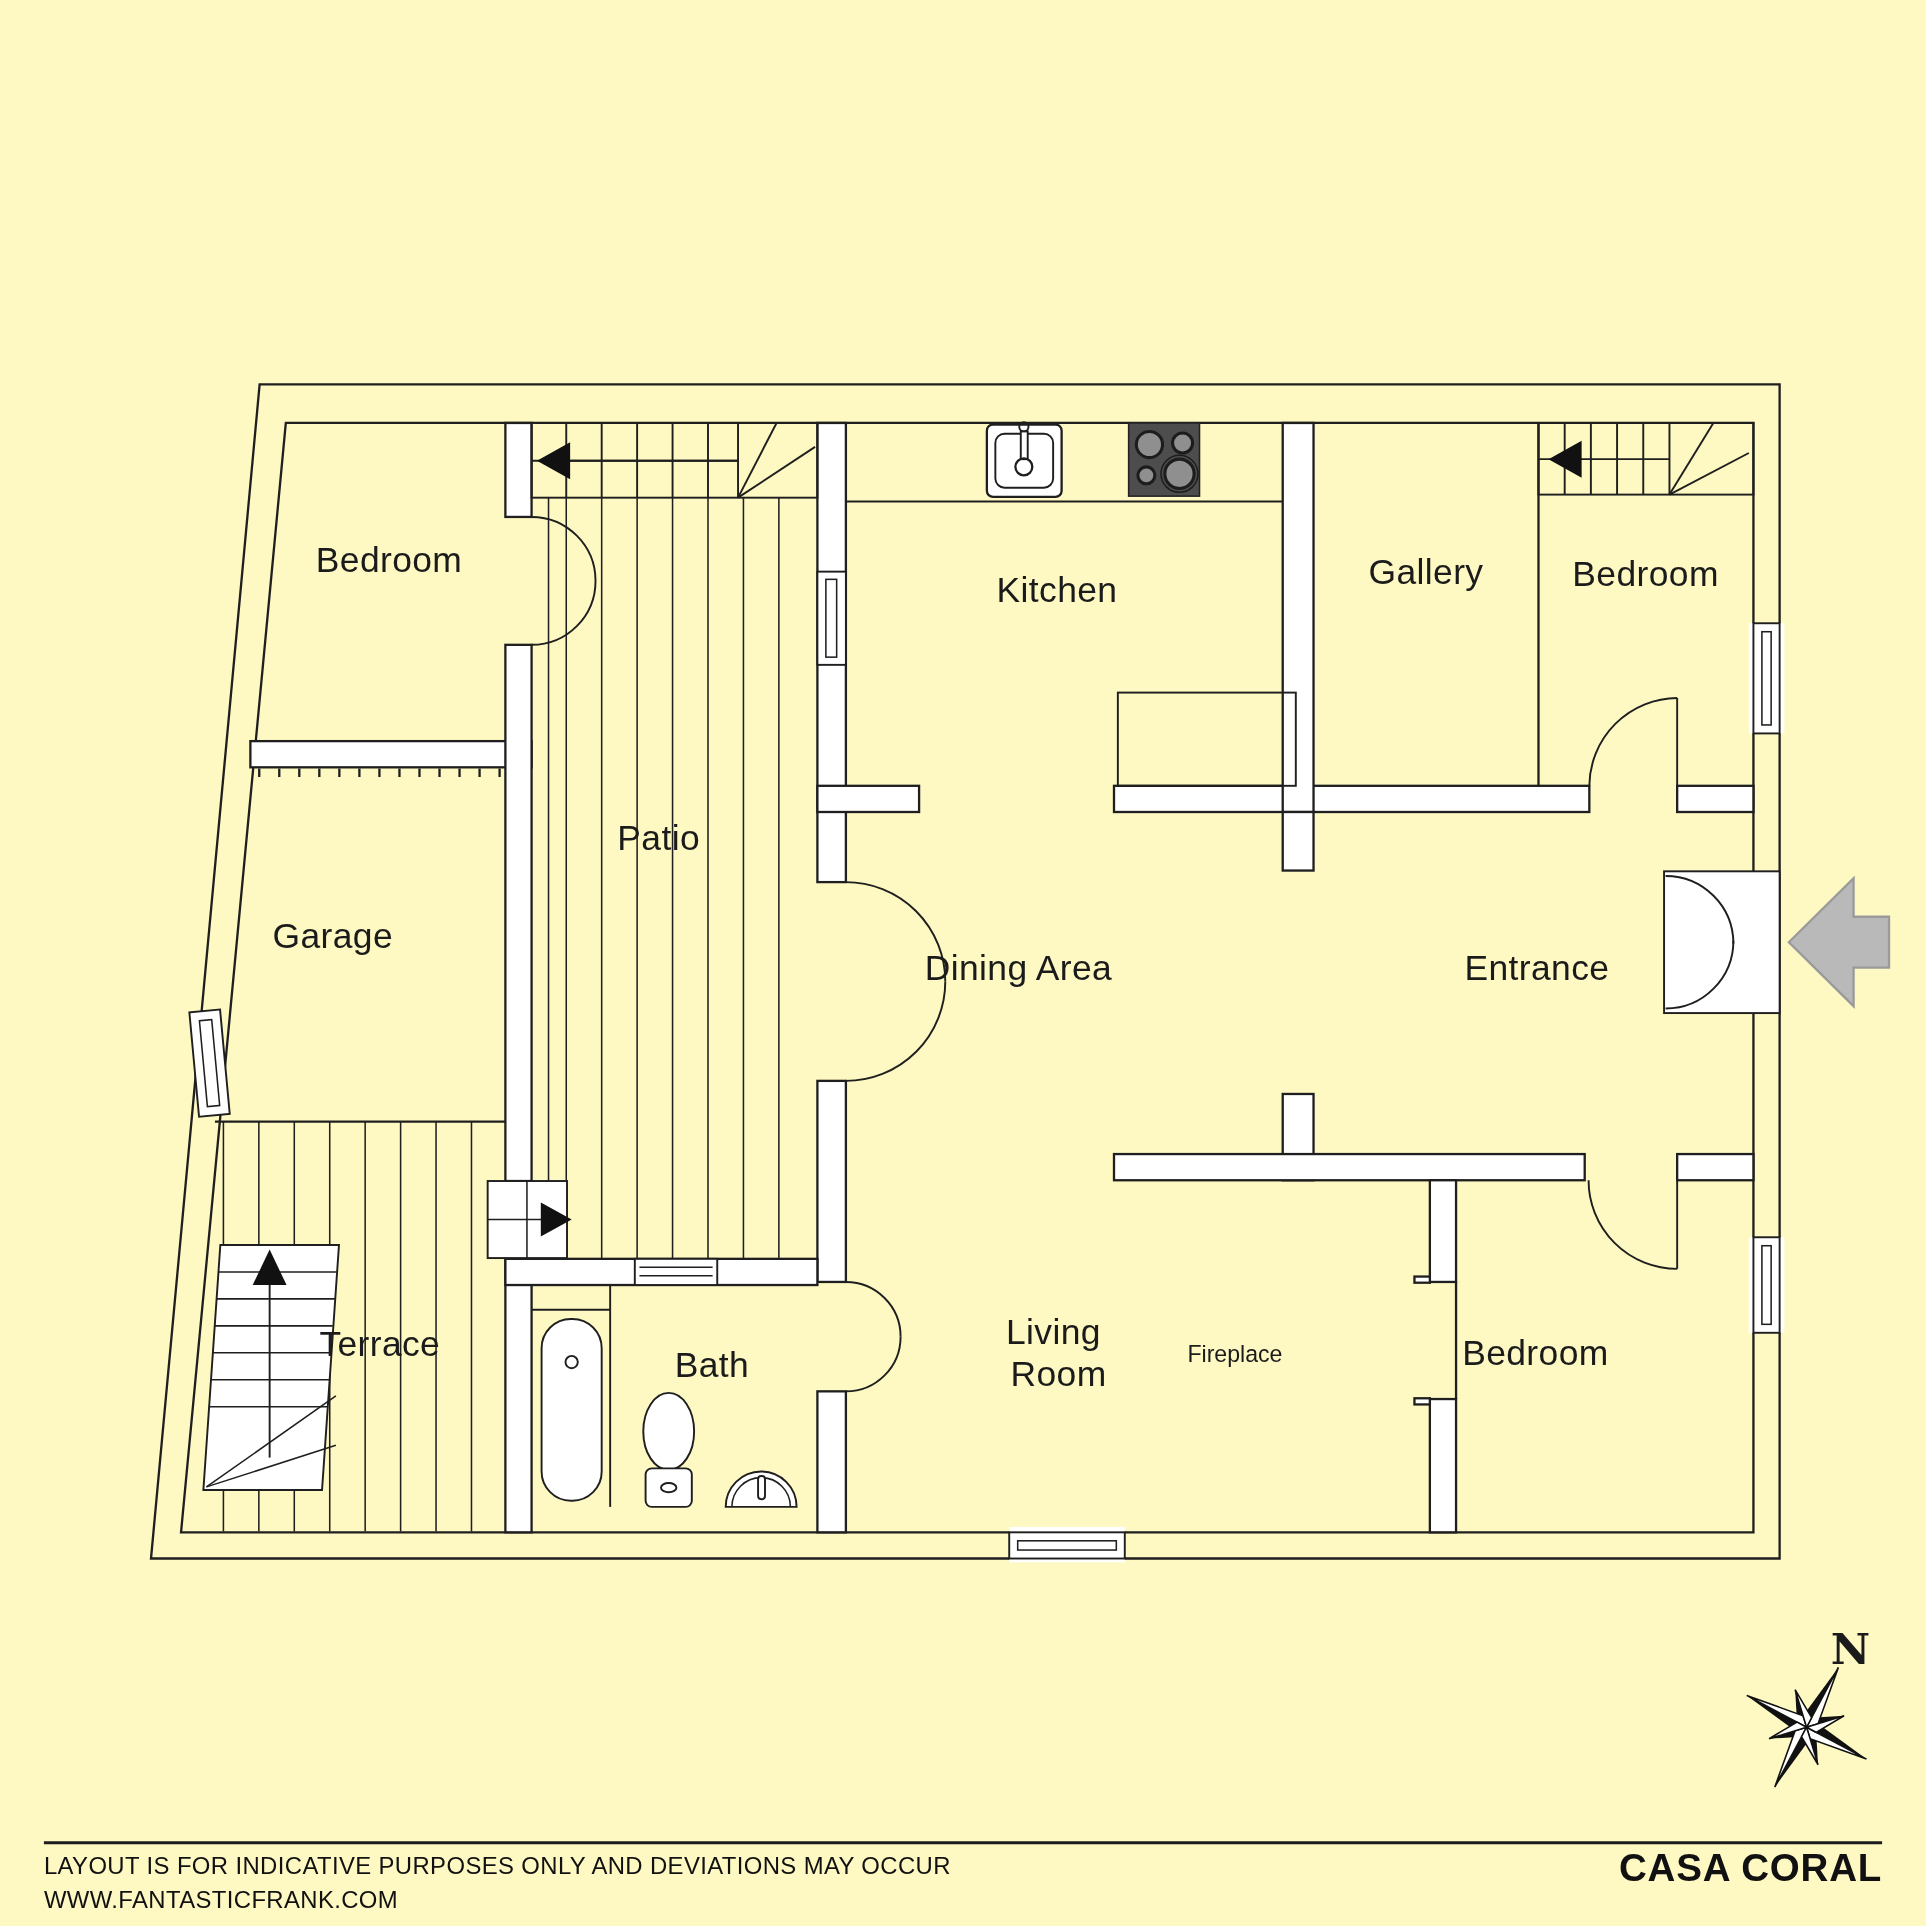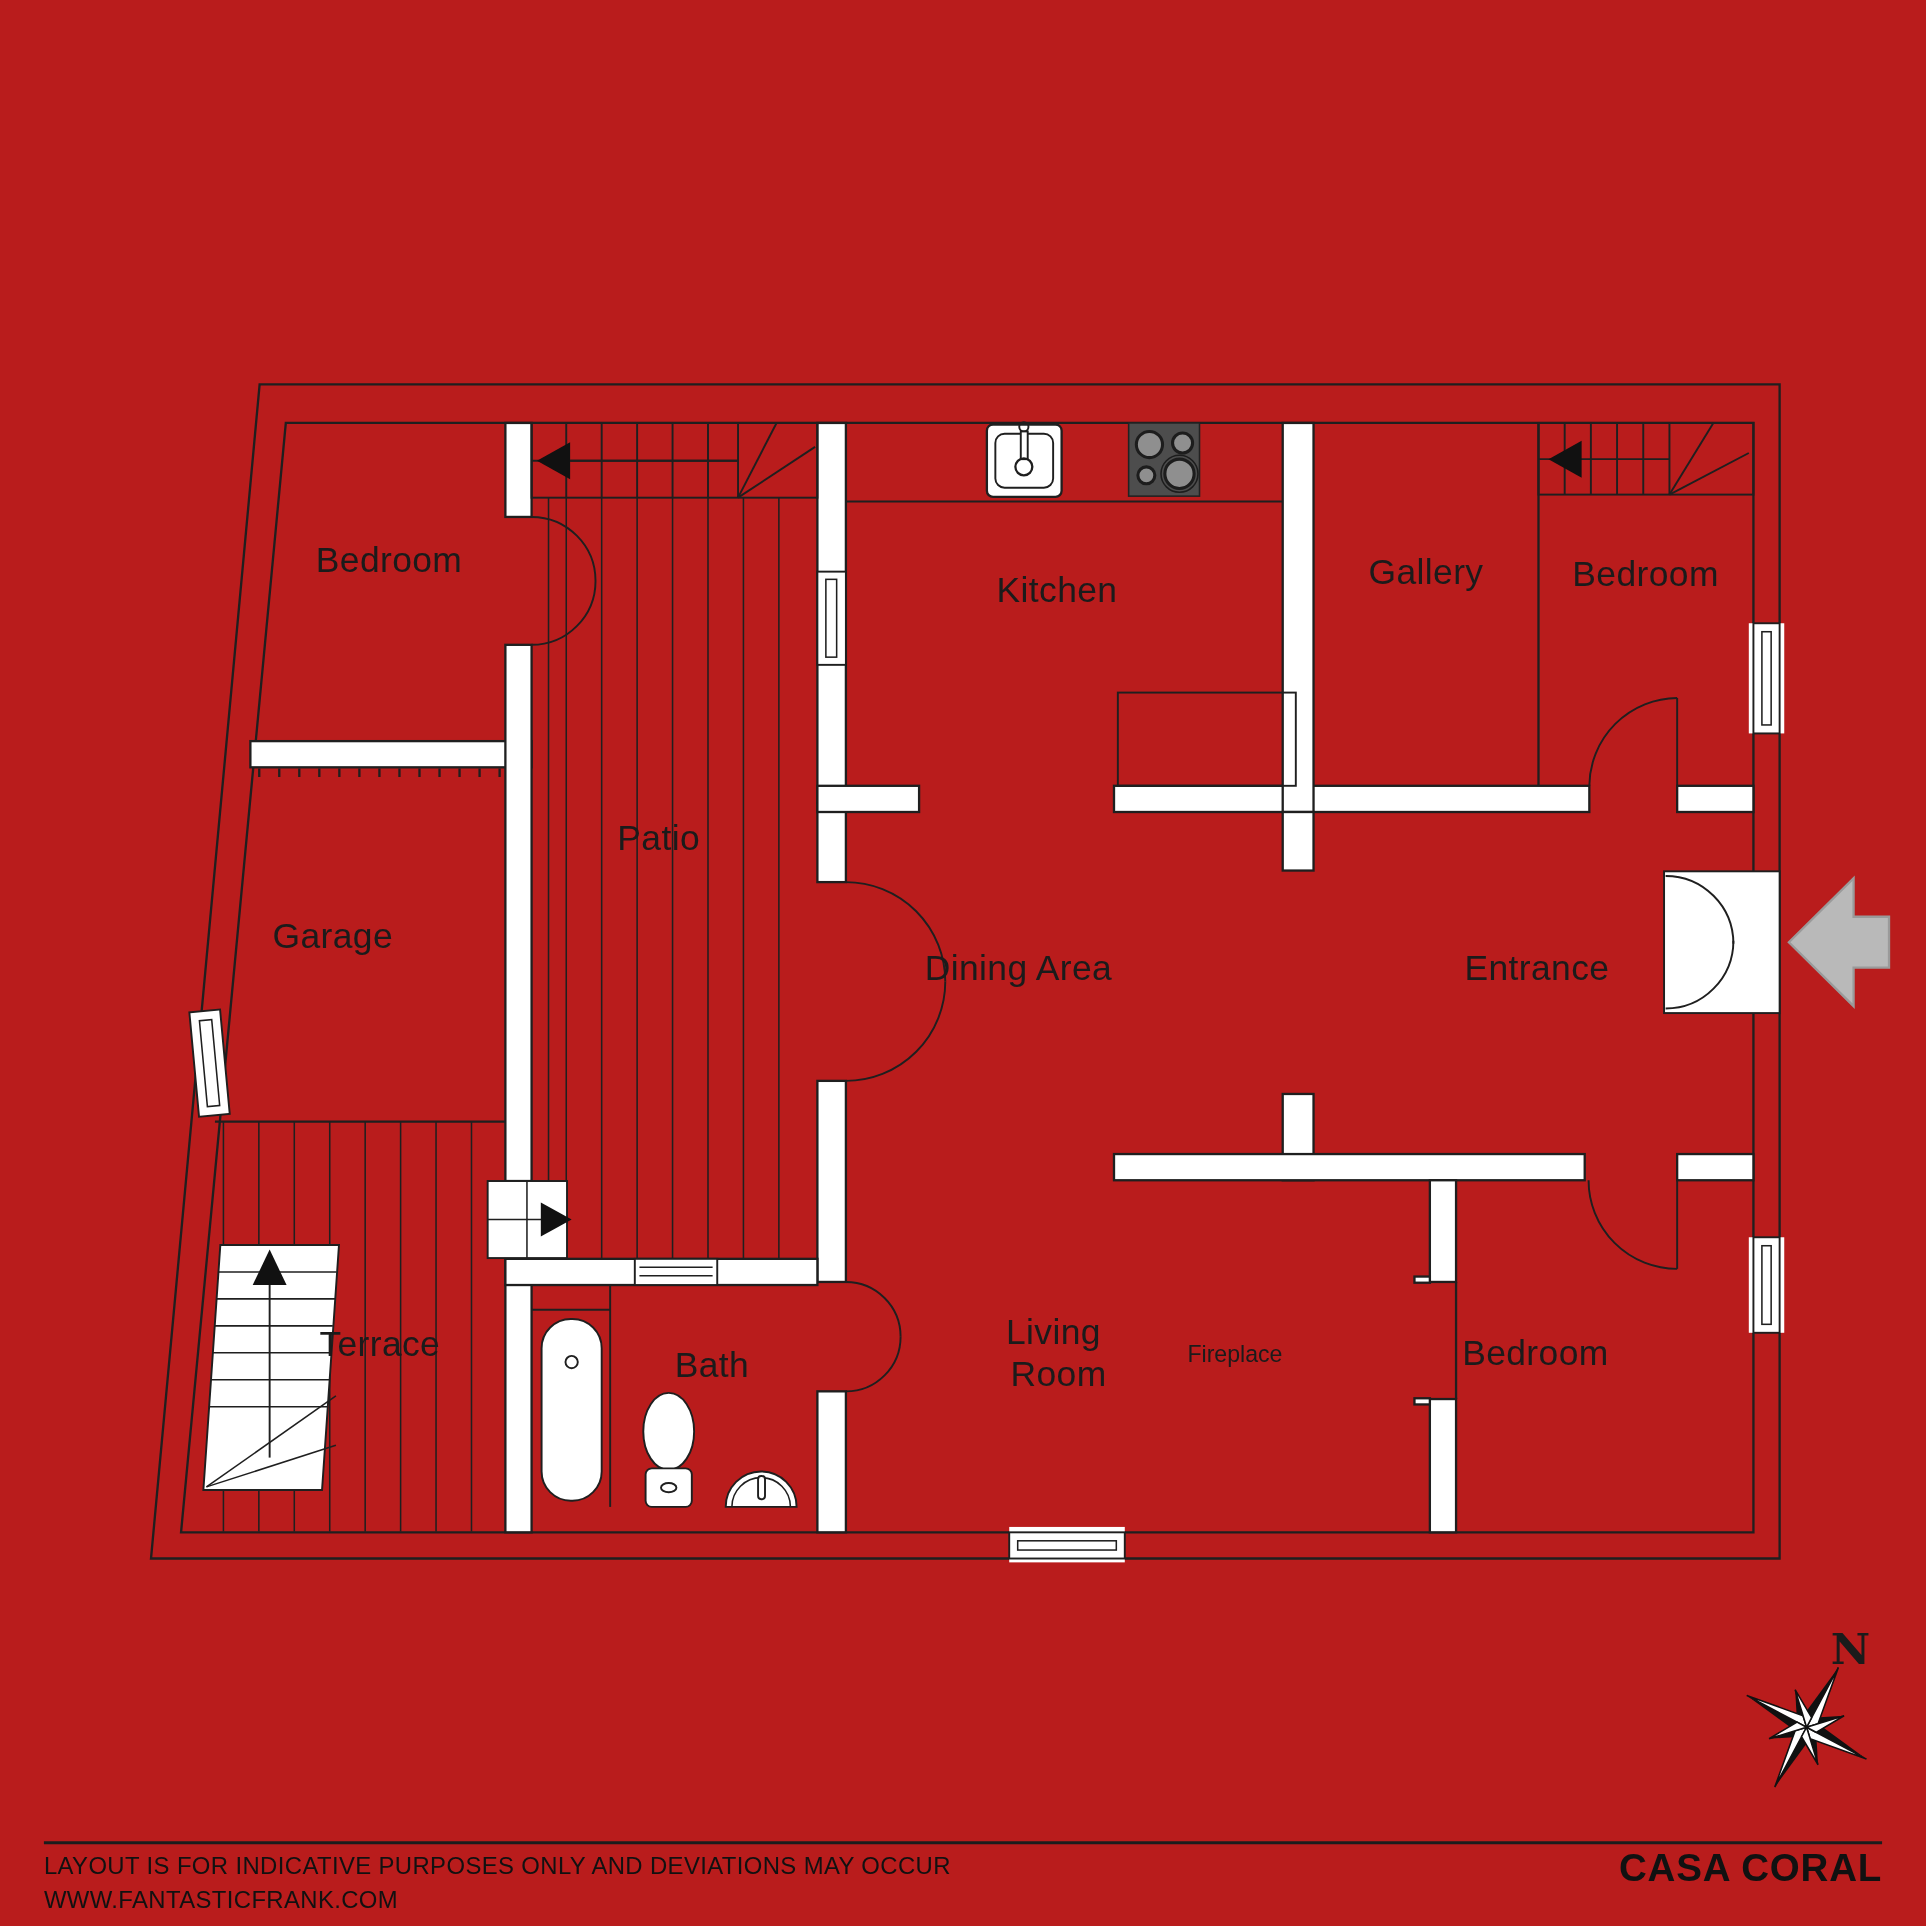--- a/index.html
+++ b/index.html
@@ -1,16 +1,16 @@
 <!DOCTYPE html>
 <html style="font-size:12.3px"><head>
 <meta charset="utf-8">
 <style>
   html,body{margin:0;padding:0;background:#ffffff;}
-  .page{position:relative;width:1926px;height:1926px;background:#b91c1c;overflow:hidden;
+  .page{position:relative;width:1926px;height:1926px;background:#fef9c3;overflow:hidden;
         font-family:"Liberation Sans", sans-serif;}
   svg{display:block}
   text{fill:#1b1b1b;}
   .room-label{font-size:46px;letter-spacing:.5px;}
   .small-label{font-size:30px;}
   .footer-text{font-size:31px;letter-spacing:.5px;fill:#111;}
   .brand{font-size:50px;font-weight:bold;letter-spacing:1px;fill:#111;}
   .north{font-family:"DejaVu Serif", serif;font-weight:bold;font-size:56px;}
 </style>
 </head>

